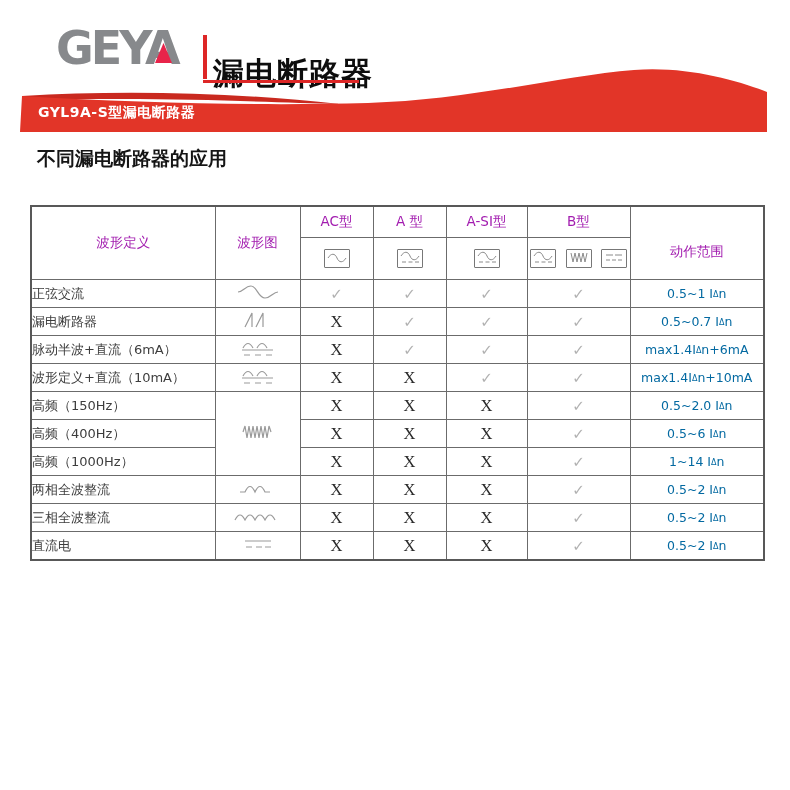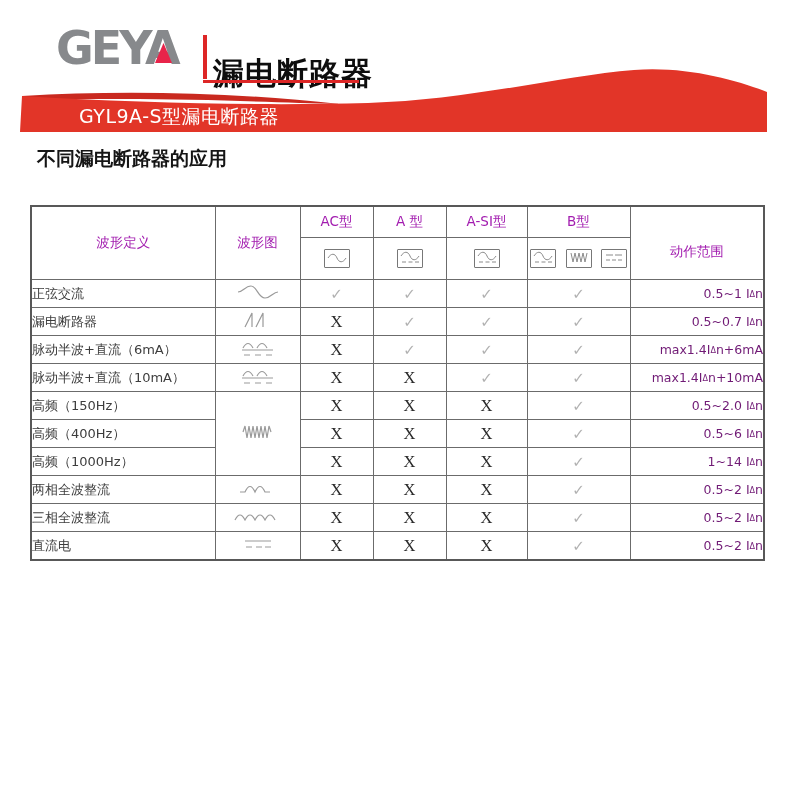--- a/index.html
+++ b/index.html
@@ -14,22 +14,22 @@
   .brand-bar{left:203px;top:35px;width:4px;height:44px;background:#dd2626;}
   .brand-title{
     left:213px;top:34px;font-size:31px;font-weight:700;color:#0d0d0d;
     line-height:42px;letter-spacing:1px;white-space:nowrap;font-family:Liberation Mono, monospace;
   }
   .brand-underline{left:203px;top:80px;width:156px;height:3px;background:#dd2626;}
 
   
   .banner-svg{left:0;top:0;z-index:0;}
   .banner-label{
-    left:38px;top:104px;z-index:2;color:#ffffff;font-size:19px;font-weight:400;
-    letter-spacing:0.5px;white-space:nowrap;margin-left:41px;
+    left:38px;top:104px;z-index:2;color:#ffffff;font-size:14px;font-weight:700;
+    letter-spacing:0.5px;white-space:nowrap;
   }
 
   
   .section-title{left:37px;top:146px;font-size:19px;font-weight:700;color:#151515;margin:0;}
 
   
   .spec-table-wrap{left:30px;top:205px;}
   table.spec{border-collapse:collapse;table-layout:fixed;width:733px;background:#fff;
     border:2px solid #585858;}
   table.spec th,table.spec td{border:1px solid #6b6b6b;padding:0;overflow:hidden;}
@@ -38,21 +38,21 @@
   tr.icon-row td{height:36px;text-align:center;vertical-align:middle;}
   .merged-head{vertical-align:middle;}
   .action-head{vertical-align:bottom;}
   .action-head .pad{display:block;padding-bottom:18px;margin-top:36px;}
   tr.body-row td{height:27px;}
   td.label-cell{font-size:13px;color:#3d3d3d;text-align:left;padding-left:14px;white-space:nowrap;}
   td.wave-cell{text-align:center;vertical-align:middle;}
   td.mark{text-align:center;vertical-align:middle;}
   td.mark.cross{font-family:"Liberation Serif","DejaVu Serif",serif;font-size:16.5px;color:#2b2b2b;}
   td.mark.check{font-family:"DejaVu Sans",sans-serif;font-size:15px;color:#b1b1b1;}
-  td.range-cell{font-size:12.5px;color:#701a75;text-align:right;padding-left:10px;white-space:nowrap;}
+  td.range-cell{font-size:12.5px;color:#0369a1;text-align:center;padding-left:10px;white-space:nowrap;}
   td.range-cell .delta{font-size:8px;position:relative;top:-1px;}
 
   .icon-box{
     display:inline-block;width:24px;height:17px;border:1px solid #777;border-radius:1px;
     vertical-align:middle;margin:0 2px;background:#fff;
   }
   .icon-box svg{display:block;margin:0 auto;}
   .wave-stroke{stroke:#9a9a9a;stroke-width:1.2;fill:none;}
   .icon-stroke{stroke:#8a8a8a;stroke-width:1;fill:none;}
 </style>
@@ -175,21 +175,21 @@
               <path class="wave-stroke" d="M8 11 Q13 2 18 11 M22 11 Q27 2 32 11 M7 13 H38 M9 18 H15 M20 18 H26 M31 18 H37"></path>
             </svg>
       </td>
       <td class="mark cross">X</td>
       <td class="mark check">✓</td>
       <td class="mark check">✓</td>
       <td class="mark check">✓</td>
       <td class="range-cell"><span>max1.4I</span><span class="delta">Δ</span><span>n+6mA</span></td>
     </tr>
     <tr class="body-row">
-      <td class="label-cell">脉动半波+直流（10mA）</td>
+      <td class="label-cell">波形定义+直流（10mA）</td>
       <td class="wave-cell">
         <svg width="46" height="22" viewBox="0 0 46 22">
               <path class="wave-stroke" d="M8 11 Q13 2 18 11 M22 11 Q27 2 32 11 M7 13 H38 M9 18 H15 M20 18 H26 M31 18 H37"></path>
             </svg>
       </td>
       <td class="mark cross">X</td>
       <td class="mark cross">X</td>
       <td class="mark check">✓</td>
       <td class="mark check">✓</td>
       <td class="range-cell"><span>max1.4I</span><span class="delta">Δ</span><span>n+10mA</span></td>

